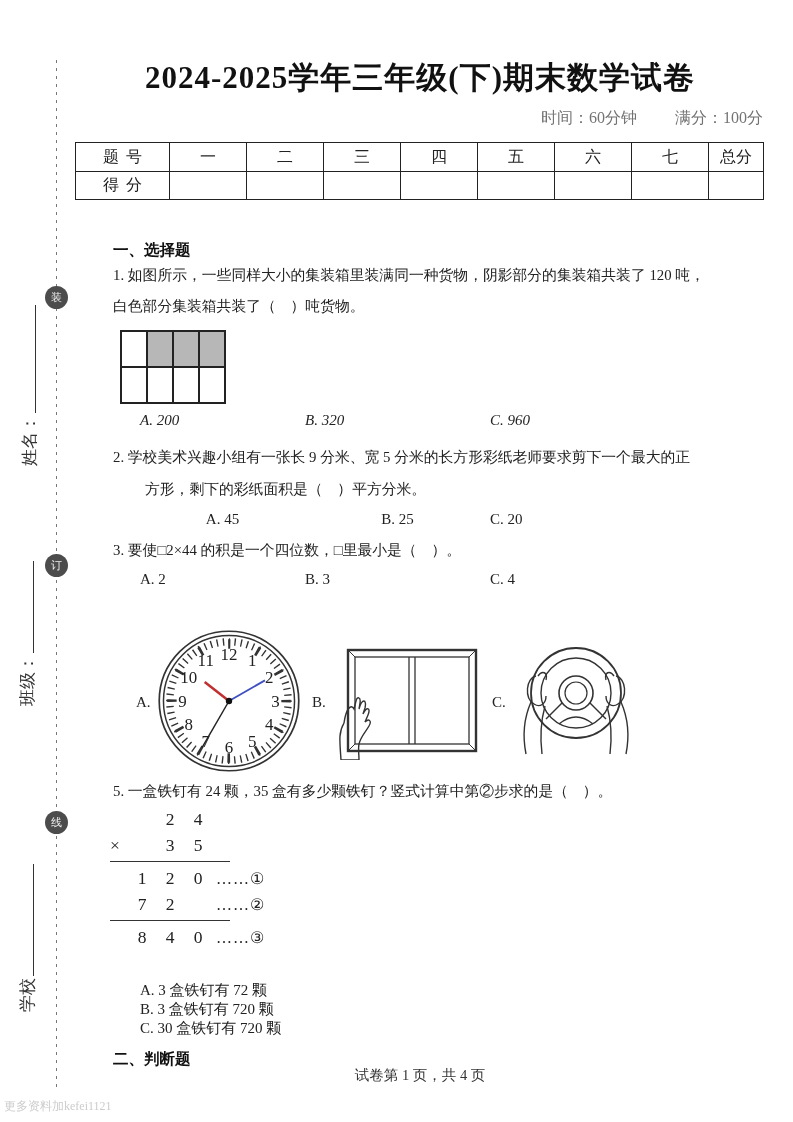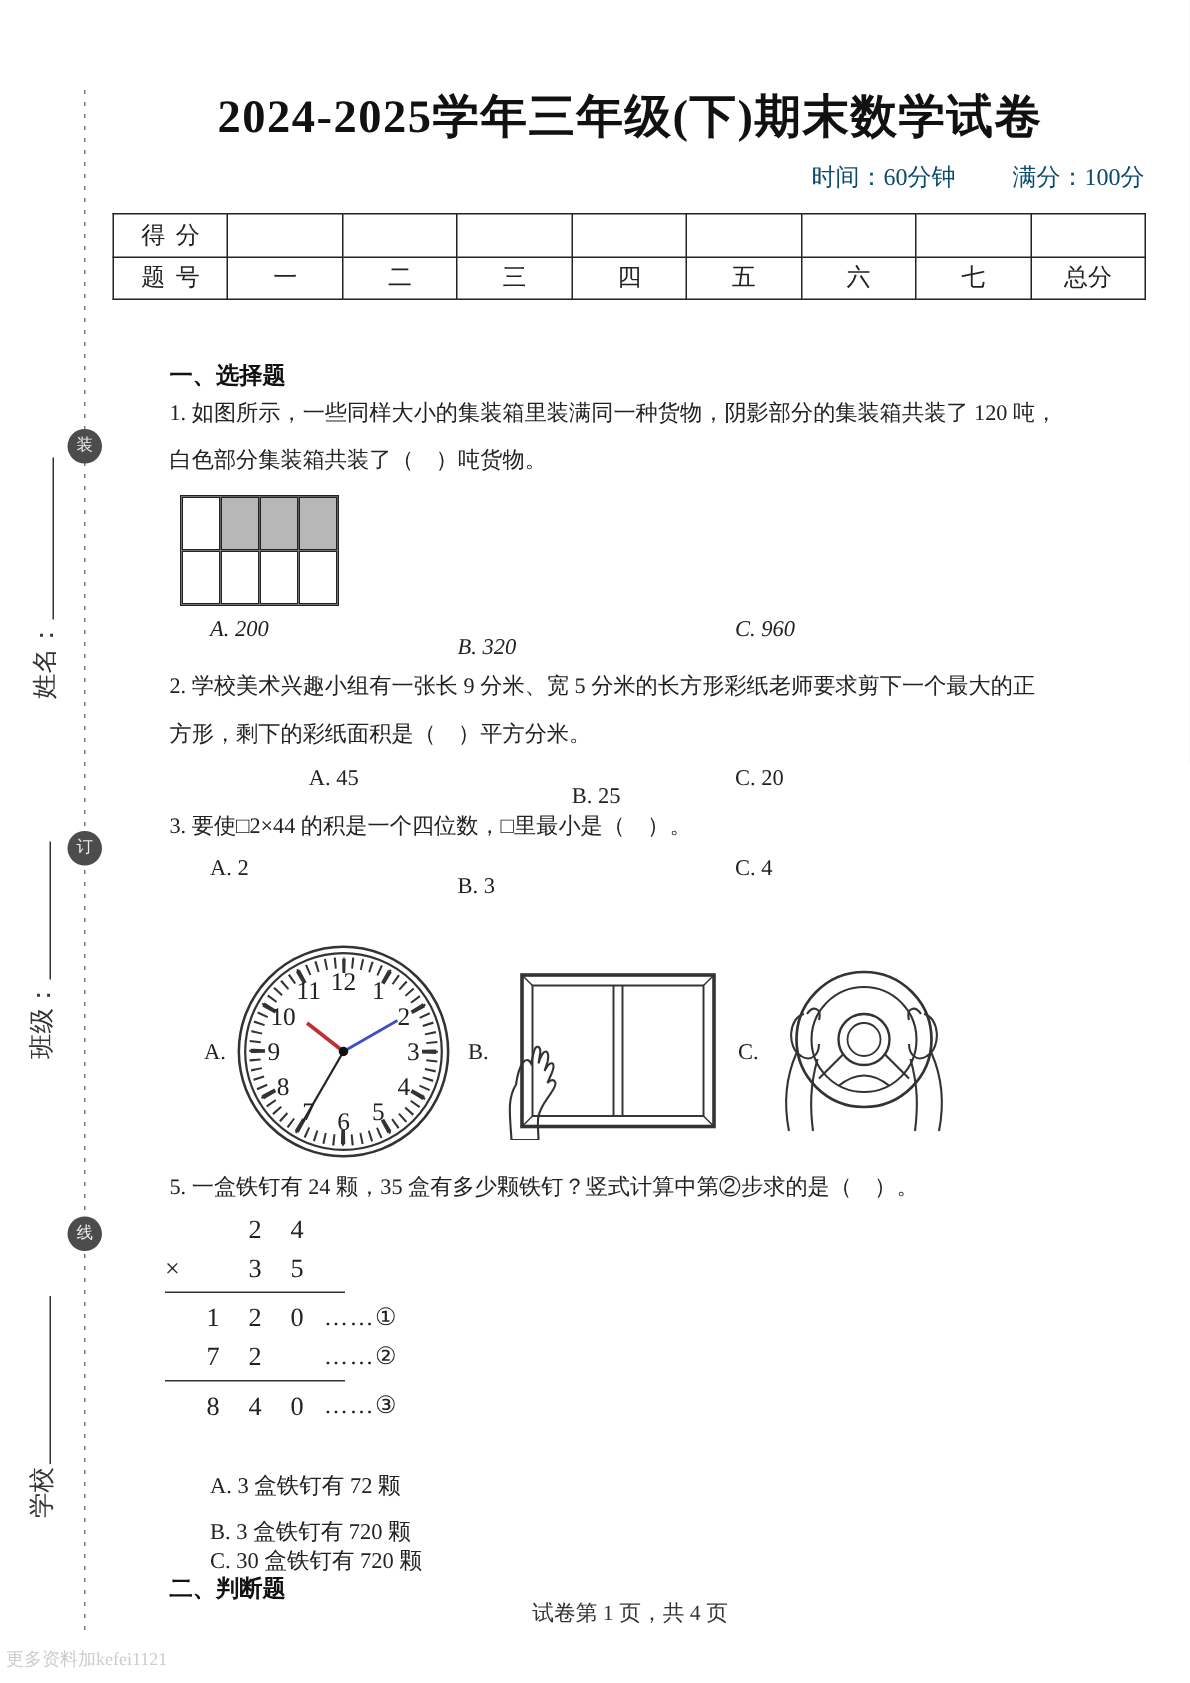--- a/index.html
+++ b/index.html
@@ -25,40 +25,40 @@
   .side-field .blank {
     display:inline-block; height:12px; border-bottom:1.5px solid #333; margin-left:2px;
   }
   
   .page-title {
     position:absolute; left:75px; top:57px; width:690px; text-align:center;
     font-size:31px; font-weight:700; letter-spacing:1px; color:#111;
   }
   .exam-meta {
     position:absolute; left:75px; top:108px; width:688px; text-align:right;
-    font-size:16px; color:#0c4a6e;
+    font-size:16px; color:#737373;
   }
   .exam-meta span { margin-left:34px; }
   
   .score-table {
     position:absolute; left:75px; top:142px; width:689px;
     border-collapse:collapse; table-layout:fixed;
   }
   .score-table td {
     border:1.5px solid #222; height:27px; text-align:center;
     font-size:16px; color:#222; padding:0;
   }
   .score-table tr:first-child td { height:28px; }
   .score-table td.lab { letter-spacing:7px; padding-left:7px; }
   
   .sec-head { position:absolute; left:113px; font-size:15.5px; font-weight:700; color:#111; }
   .qline { position:absolute; left:113px; width:620px; font-size:14.8px; color:#222; }
   .opts { position:absolute; left:140px; width:600px; font-size:15px; color:#222; display:flex; }
   .opts .opt:nth-child(1) { width:165px; }
-  .opts .opt:nth-child(2) { width:185px;margin-top:12px; }
+  .opts .opt:nth-child(2) { width:185px; }
   
   .frac-grid {
     position:absolute; left:120px; top:330px;
     display:grid; grid-template-columns:repeat(4,26px); grid-template-rows:repeat(2,36px);
     border:1.5px solid #222;
   }
   .frac-grid .cell { border:1px solid #222; background:#fff; }
   .frac-grid .cell.shaded { background:#b7b7b7; }
   
   .fig-label { position:absolute; font-size:15px; color:#222; }
@@ -107,41 +107,41 @@
 
   <div class="page-title">2024-2025学年三年级(下)期末数学试卷</div>
   <div class="exam-meta">
     <span>时间：60分钟</span>
     <span>满分：100分</span>
   </div>
 
   <table class="score-table">
     <tbody>
         <tr>
-      <td class="lab">得分</td>
-      <td></td>
-      <td></td>
-      <td></td>
-      <td></td>
-      <td></td>
-      <td></td>
-      <td></td>
-      <td></td>
-    </tr>
-    <tr>
       <td class="lab" style="width:86px;">题号</td>
       <td style="width:76px;">一</td>
       <td style="width:76px;">二</td>
       <td style="width:76px;">三</td>
       <td style="width:76px;">四</td>
       <td style="width:76px;">五</td>
       <td style="width:76px;">六</td>
       <td style="width:76px;">七</td>
       <td>总分</td>
     </tr>
+    <tr>
+      <td class="lab">得分</td>
+      <td></td>
+      <td></td>
+      <td></td>
+      <td></td>
+      <td></td>
+      <td></td>
+      <td></td>
+      <td></td>
+    </tr>
   </tbody>
     </table>
 
   <div class="sec-head" style="top:240px;">一、选择题</div>
 
   <div class="qline" style="top:266px;">1. 如图所示，一些同样大小的集装箱里装满同一种货物，阴影部分的集装箱共装了 120 吨，</div>
   <div class="qline" style="top:297px;">白色部分集装箱共装了（　）吨货物。</div>
   <div class="frac-grid">
     <div class="cell"></div>
     <div class="cell shaded"></div>
@@ -152,21 +152,21 @@
     <div class="cell"></div>
     <div class="cell"></div>
   </div>
   <div class="opts" style="top:412px;font-style:italic;">
     <span class="opt">A. 200</span>
     <span class="opt">B. 320</span>
     <span class="opt">C. 960</span>
   </div>
 
   <div class="qline" style="top:448px;">2. 学校美术兴趣小组有一张长 9 分米、宽 5 分米的长方形彩纸老师要求剪下一个最大的正</div>
-  <div class="qline" style="top:480px;">方形，剩下的彩纸面积是（　）平方分米。</div>
+  <div class="qline" style="top:480px;margin-left:32px;">方形，剩下的彩纸面积是（　）平方分米。</div>
   <div class="opts" style="top:511px;text-align:center;">
     <span class="opt">A. 45</span>
     <span class="opt">B. 25</span>
     <span class="opt">C. 20</span>
   </div>
 
   <div class="qline" style="top:541px;">3. 要使□2×44 的积是一个四位数，□里最小是（　）。</div>
   <div class="opts" style="top:571px;">
     <span class="opt">A. 2</span>
     <span class="opt">B. 3</span>

